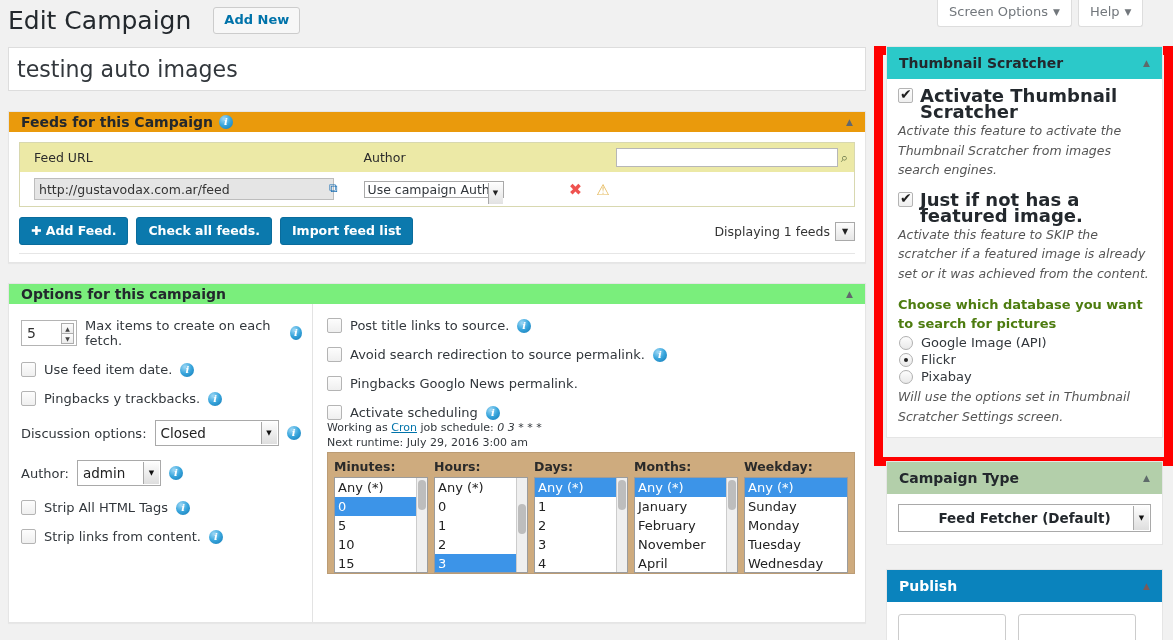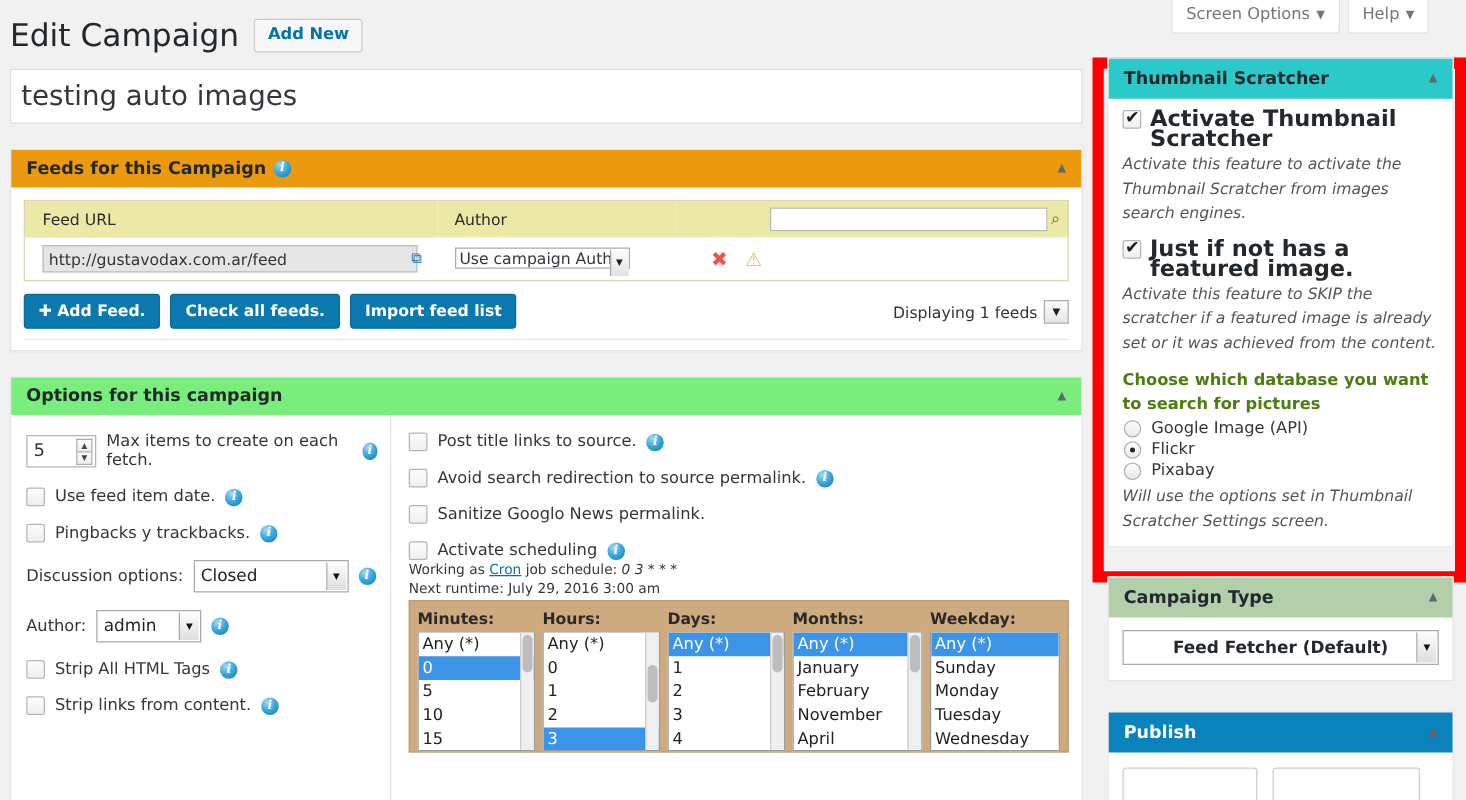--- a/index.html
+++ b/index.html
@@ -25,21 +25,21 @@
     font-size: 13px;
     color: #72777c;
     line-height: 16px;
     white-space: nowrap;
   }
   .meta-btn .caret { font-size: 9px; margin-left: 5px; position: relative; top: -1px; }
 
   
   .main-col { position: absolute; left: 8px; top: 0; width: 858px; }
 
-  .title-row { display: flex; align-items: center; gap: 12px; padding: 12px 0 10px 0; }
+  .title-row { display: flex; align-items: center; gap: 22px; padding: 4px 0 10px 0; }
   h1.page-title {
     margin: 0; padding: 0;
     font-size: 25px; font-weight: 400;
     color: #23282d; line-height: 33px;
   }
   .add-new-btn {
     display: inline-block;
     border: 1px solid #cccccc;
     background: #f7f7f7;
     border-radius: 3px;
@@ -63,21 +63,21 @@
   
   .postbox {
     background: #fff;
     border: 1px solid #e5e5e5;
     margin-top: 20px;
     box-shadow: 0 1px 1px rgba(0,0,0,.04);
   }
   .postbox-header {
     display: flex; align-items: center; justify-content: space-between;
     padding: 0 12px;
-    height: 30px;
+    height: 20px;
     font-size: 14px; font-weight: bold;
     color: #23282d;
     border-bottom: 1px solid transparent;
   }
   .postbox-header .htitle { display: flex; align-items: center; gap: 6px; }
   .hdr-orange { background: #ea9a0c; }
   .hdr-green  { background: #7aee7c; }
   .toggle-arrow { color: #62686d; font-size: 9px; }
 
   
@@ -434,21 +434,21 @@
             <span class="lbl">Post title links to source.</span>
             <span class="info-ico">i</span>
           </div>
           <div class="opt-row">
             <span class="cb"></span>
             <span class="lbl">Avoid search redirection to source permalink.</span>
             <span class="info-ico">i</span>
           </div>
           <div class="opt-row">
             <span class="cb"></span>
-            <span class="lbl">Sanitize Googlo News permalink.</span>
+            <span class="lbl">Pingbacks Googlo News permalink.</span>
           </div>
           <div class="opt-row" style="margin-bottom:2px;">
             <span class="cb"></span>
             <span class="lbl">Activate scheduling</span>
             <span class="info-ico">i</span>
           </div>
 
           <div class="sched-note">
             <span>Working as </span><a href="#">Cron</a><span> job schedule: </span><i>0 3 * * *</i>
           </div>

